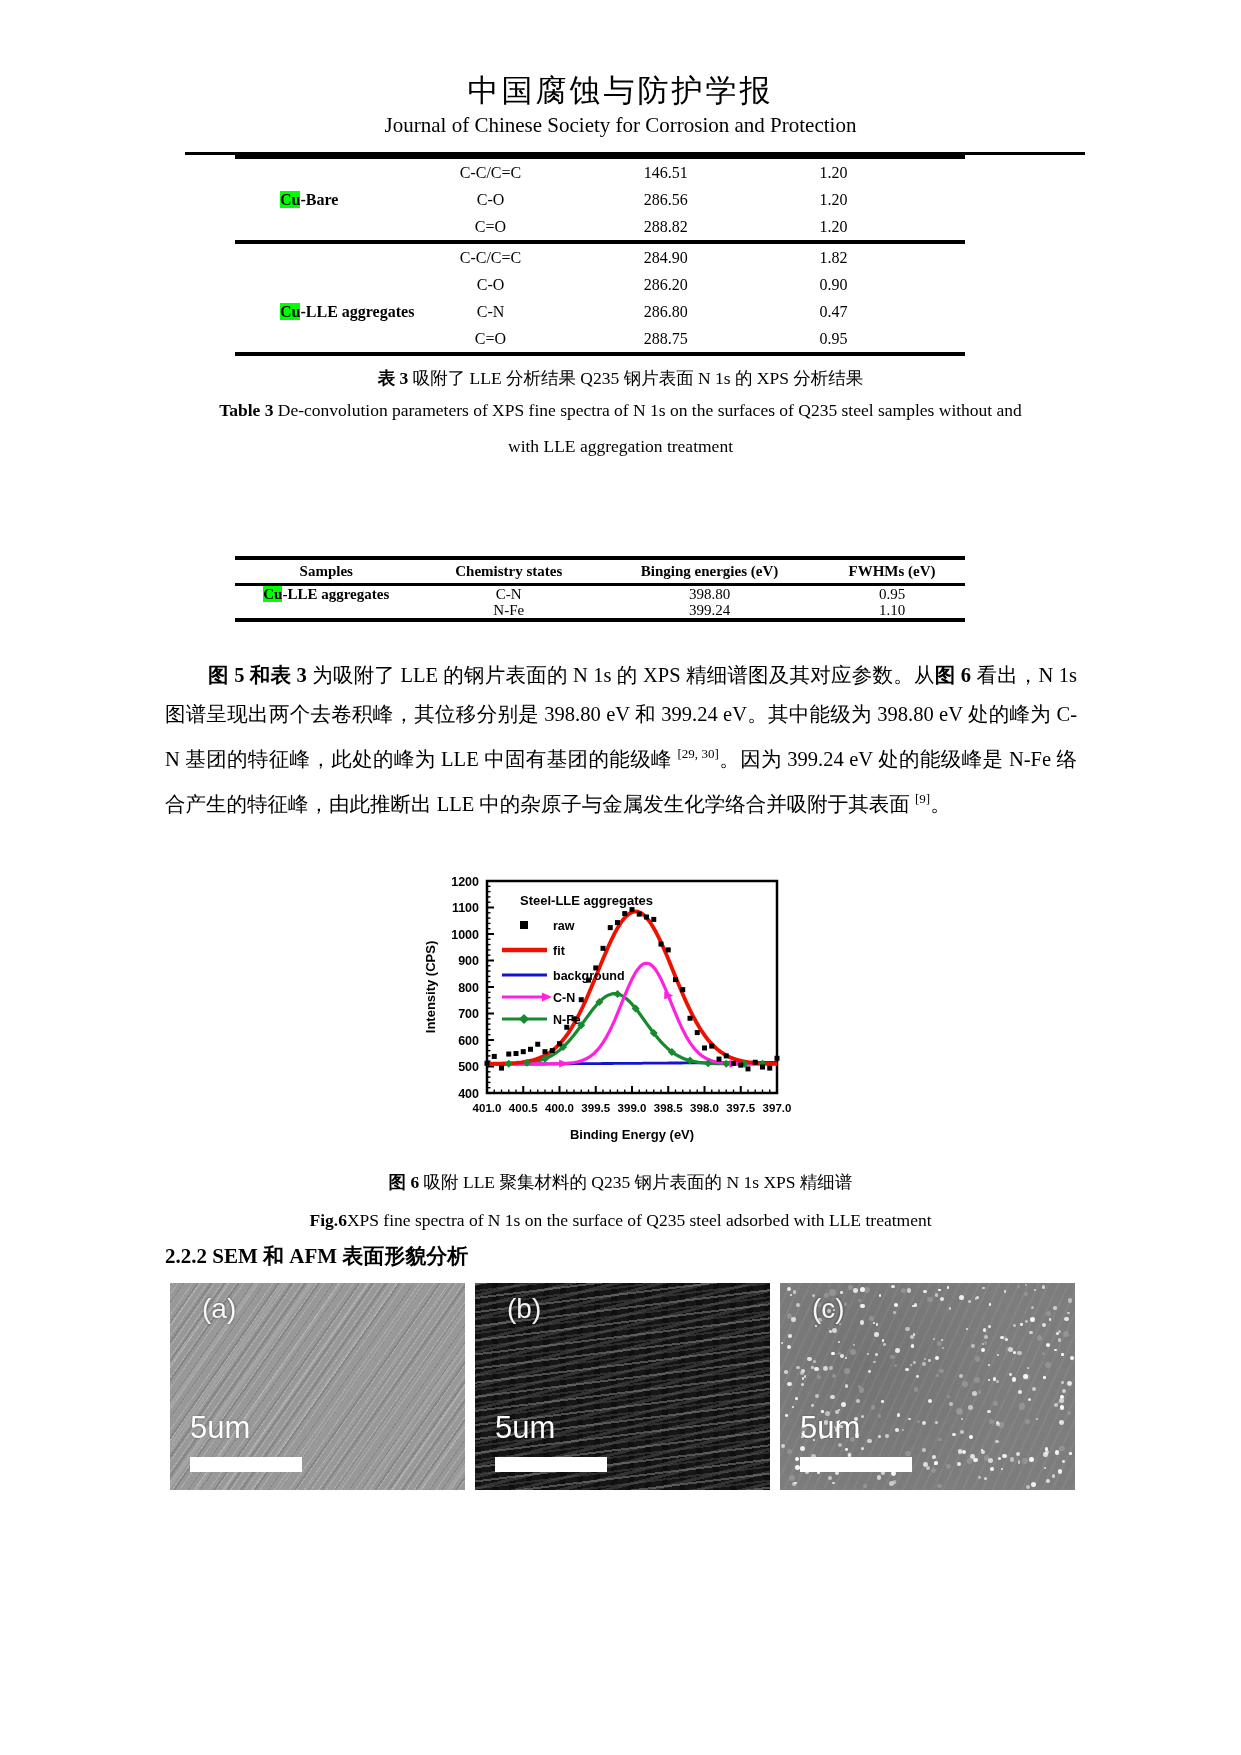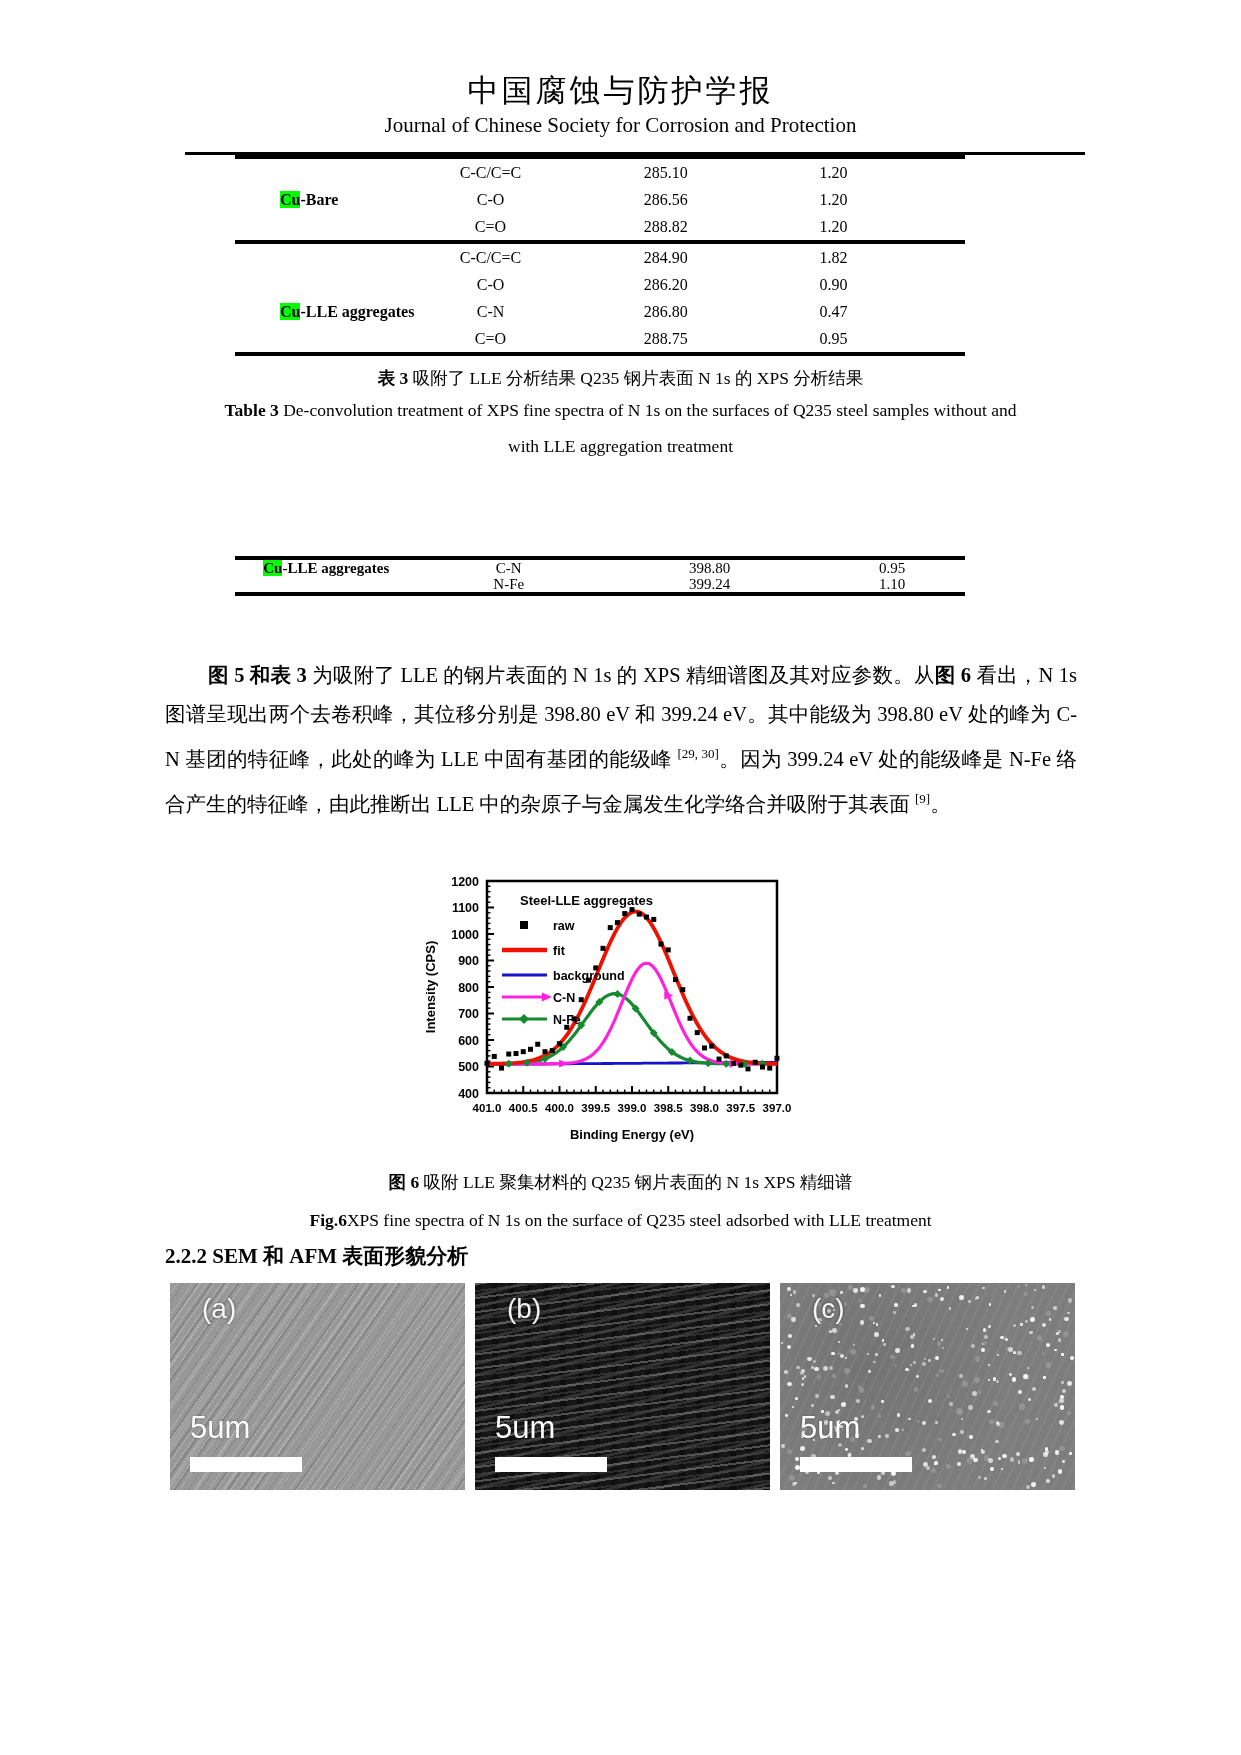--- a/index.html
+++ b/index.html
@@ -62,21 +62,21 @@
 
 <div class="abs center" id="journal-zh">中国腐蚀与防护学报</div>
 <div class="abs center" id="journal-en">Journal of Chinese Society for Corrosion and Protection</div>
 <div class="abs" id="header-rule"></div>
 
 <div class="abs" id="table-top">
   <div class="tgroup tgroup1">
     <div class="trow">
       <div class="c-sample"></div>
       <div class="c-mid">C-C/C=C</div>
-      <div class="c-mid">285.10</div>
+      <div class="c-mid">146.51</div>
       <div class="c-mid">1.20</div>
       <div></div>
     </div>
     <div class="trow">
       <div class="c-sample"><span class="hl">Cu</span><span>-Bare</span></div>
       <div class="c-mid">C-O</div>
       <div class="c-mid">286.56</div>
       <div class="c-mid">1.20</div>
       <div></div>
     </div>
@@ -114,24 +114,30 @@
       <div class="c-sample"></div>
       <div class="c-mid">C=O</div>
       <div class="c-mid">288.75</div>
       <div class="c-mid">0.95</div>
       <div></div>
     </div>
   </div>
 </div>
 
 <div class="abs center" id="cap-t3-zh"><span class="b">表 3</span><span> 吸附了 LLE 分析结果 Q235 钢片表面 N 1s 的 XPS 分析结果</span></div>
-<div class="abs center" id="cap-t3-en1"><span class="b">Table 3</span><span> De-convolution treatment of XPS fine spectra of N 1s on the surfaces of Q235 steel samples without and</span></div>
+<div class="abs center" id="cap-t3-en1"><span class="b">Table 3</span><span> De-convolution parameters of XPS fine spectra of N 1s on the surfaces of Q235 steel samples without and</span></div>
 <div class="abs center" id="cap-t3-en2">with LLE aggregation treatment</div>
 
 <div class="abs" id="table3">
+  <div class="hrow">
+    <div class="hc">Samples</div>
+    <div class="hc">Chemistry states</div>
+    <div class="hc">Binging energies (eV)</div>
+    <div class="hc">FWHMs (eV)</div>
+  </div>
   <div class="drow">
     <div class="sc"><span class="hl">Cu</span><span>-LLE aggregates</span></div>
     <div class="hc">C-N</div>
     <div class="hc">398.80</div>
     <div class="hc">0.95</div>
   </div>
   <div class="drow">
     <div class="sc"></div>
     <div class="hc">N-Fe</div>
     <div class="hc">399.24</div>

